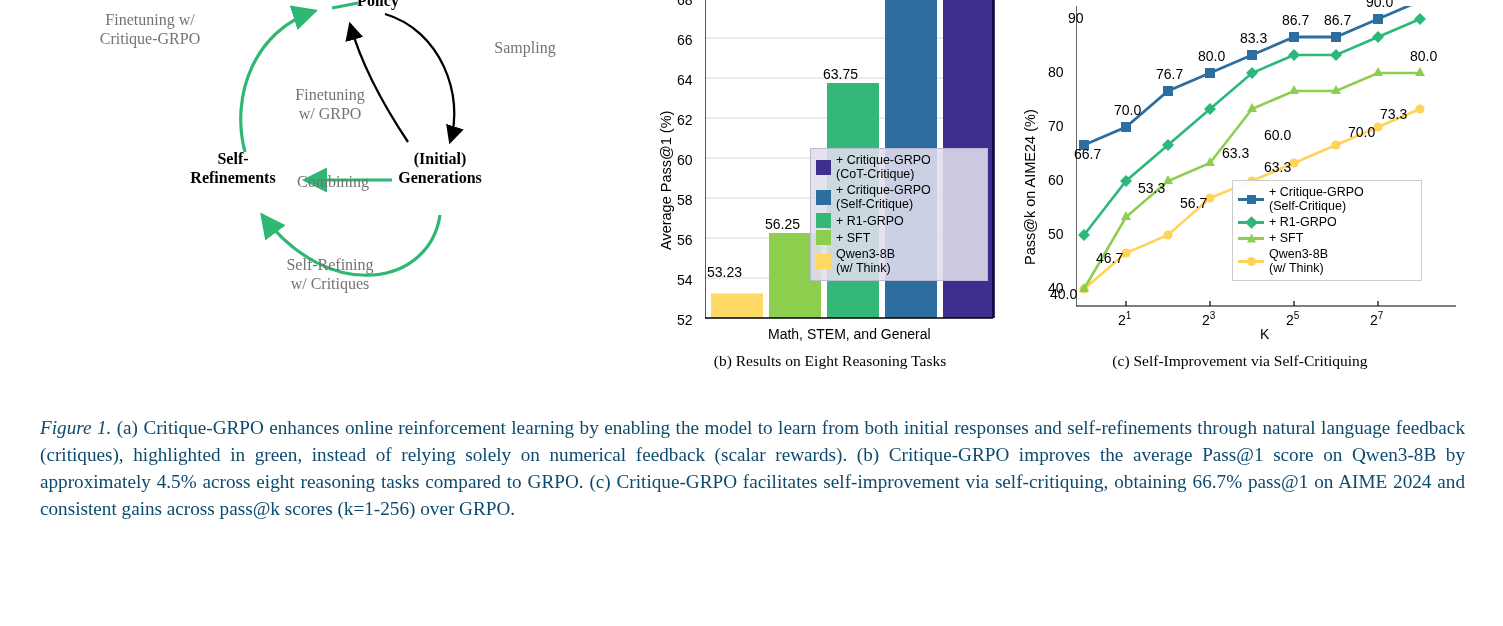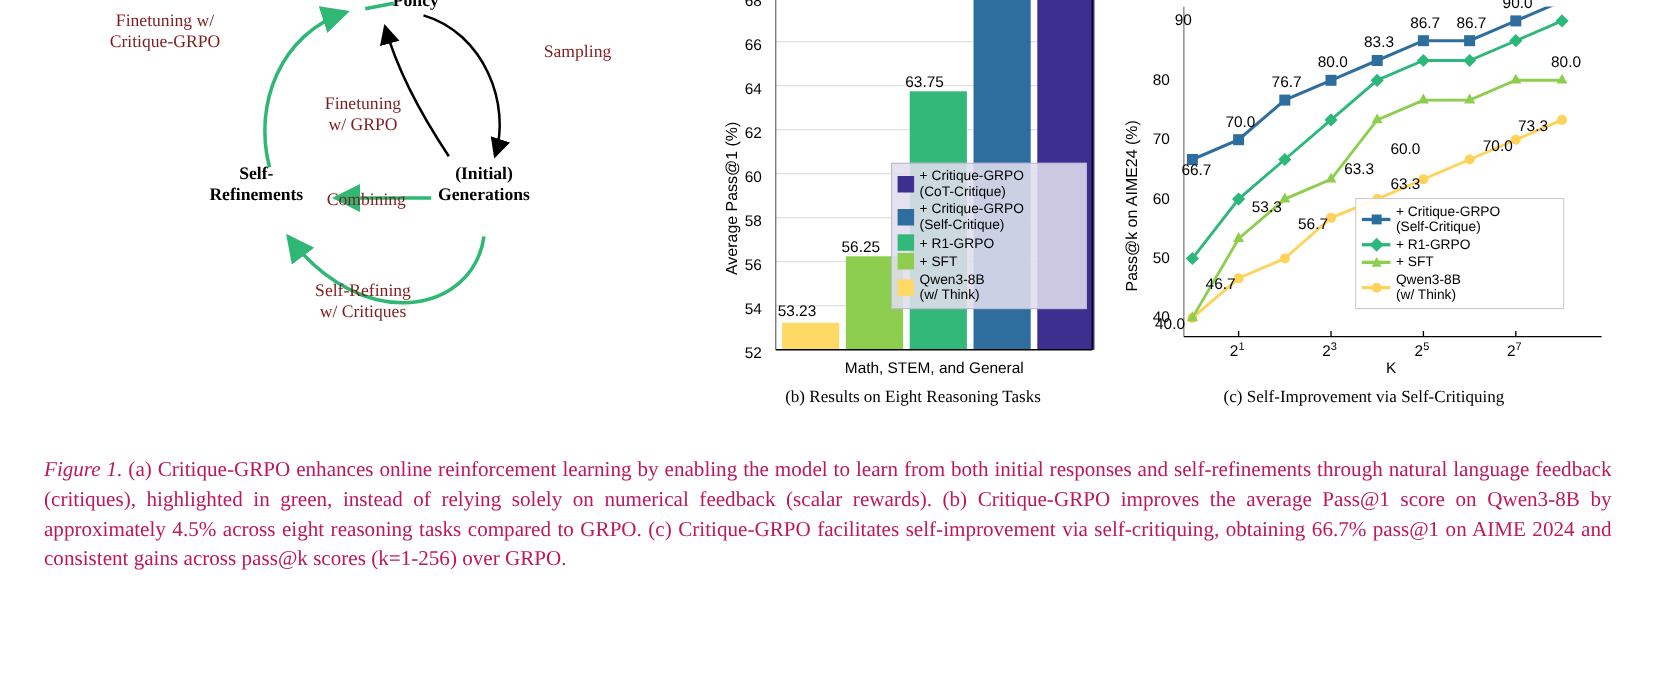--- a/index.html
+++ b/index.html
@@ -37,21 +37,21 @@
     text-align: center;
     line-height: 1.18;
     color: #000;
   }
   .panel-a .lbl {
     position: absolute;
     font-family: "Liberation Serif", serif;
     font-size: 16px;
     text-align: center;
     line-height: 1.2;
-    color: #7f1d1d;
+    color: #737373;
   }
   .cap {
     position: absolute;
     font-family: "Liberation Serif", serif;
     font-size: 15.5px;
     color: #000;
     text-align: center;
     white-space: nowrap;
   }
 
@@ -138,21 +138,21 @@
 
   
   .figure-caption {
     position: absolute;
     left: 40px;
     top: 415px;
     width: 1425px;
     font-family: "Liberation Serif", serif;
     font-size: 19.2px;
     line-height: 1.40;
-    color: #be185d;
+    color: #0c4a6e;
     text-align: justify;
   }
   .figure-caption .fignum {
     font-style: italic;
   }
 </style>
 </head>
 <body>
 
 <div class="figure-row">
@@ -245,21 +245,21 @@
       <rect x="122" y="95.0" width="52" height="235.0" fill="#33b87a"></rect>
       <rect x="180" y="7.4" width="52" height="322.6" fill="#2e6e9e"></rect>
       <rect x="238" y="4.8" width="52" height="325.2" fill="#3c2f8f"></rect>
 
       <line x1="0" y1="330" x2="288" y2="330" stroke="#000" stroke-width="1.3"></line>
       <line x1="0" y1="0" x2="0" y2="330" stroke="#000" stroke-width="1.3"></line>
       <line x1="288" y1="0" x2="288" y2="330" stroke="#000" stroke-width="1.3"></line>
       <line x1="0" y1="0" x2="288" y2="0" stroke="#000" stroke-width="1.3"></line>
     </svg>
 
-    <div class="bar-value" style="left:57px; top:274px;">53.23</div>
+    <div class="bar-value" style="left:57px; top:264px;">53.23</div>
     <div class="bar-value" style="left:115px; top:216px;">56.25</div>
     <div class="bar-value" style="left:173px; top:66px;">63.75</div>
 
     <div class="legend-box" style="left:160px; top:148px; width:178px;">
       <div class="legend-row">
         <span class="legend-swatch" style="background:#3c2f8f;"></span>
         <span>
           <span>+ Critique-GRPO</span><br>
           <span>(CoT-Critique)</span>
         </span>

